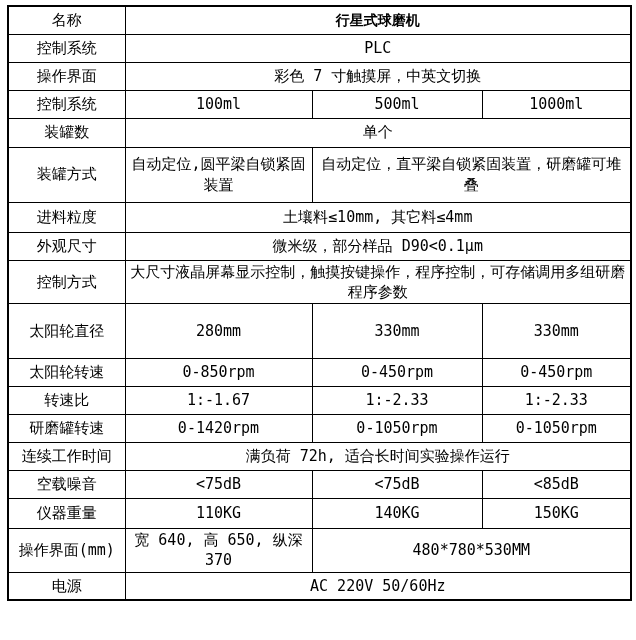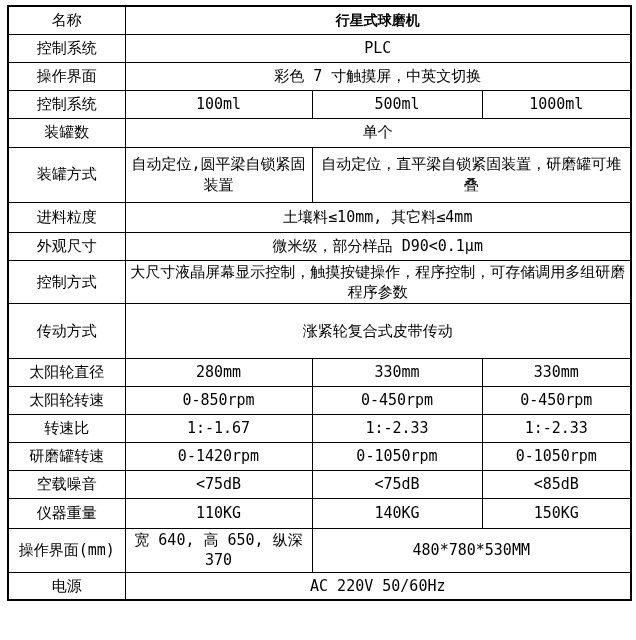--- a/index.html
+++ b/index.html
@@ -94,24 +94,20 @@
       </tr>
       <tr>
         <td>外观尺寸</td>
         <td colspan="3">微米级，部分样品 D90&lt;0.1μm</td>
       </tr>
       <tr>
         <td>控制方式</td>
         <td colspan="3">大尺寸液晶屏幕显示控制，触摸按键操作，程序控制，可存储调用多组研磨程序参数</td>
       </tr>
       <tr>
-        <td>传动方式</td>
-        <td colspan="3">涨紧轮复合式皮带传动</td>
-      </tr>
-      <tr>
         <td>太阳轮直径</td>
         <td>280mm</td>
         <td>330mm</td>
         <td>330mm</td>
       </tr>
       <tr>
         <td>太阳轮转速</td>
         <td>0-850rpm</td>
         <td>0-450rpm</td>
         <td>0-450rpm</td>
@@ -120,20 +116,24 @@
         <td>转速比</td>
         <td>1:-1.67</td>
         <td>1:-2.33</td>
         <td>1:-2.33</td>
       </tr>
       <tr>
         <td>研磨罐转速</td>
         <td>0-1420rpm</td>
         <td>0-1050rpm</td>
         <td>0-1050rpm</td>
+      </tr>
+      <tr>
+        <td>连续工作时间</td>
+        <td colspan="3">满负荷 72h, 适合长时间实验操作运行</td>
       </tr>
       <tr>
         <td>空载噪音</td>
         <td>&lt;75dB</td>
         <td>&lt;75dB</td>
         <td>&lt;85dB</td>
       </tr>
       <tr>
         <td>仪器重量</td>
         <td>110KG</td>

